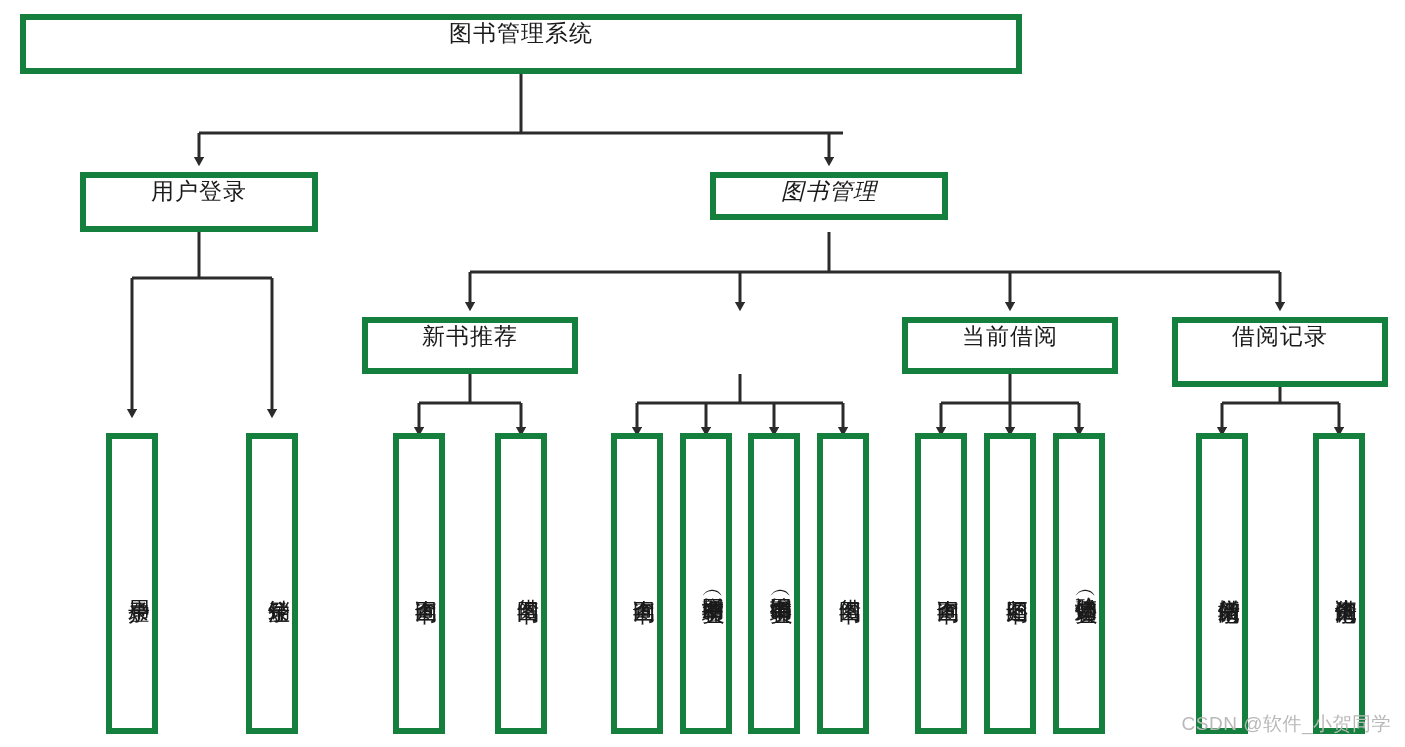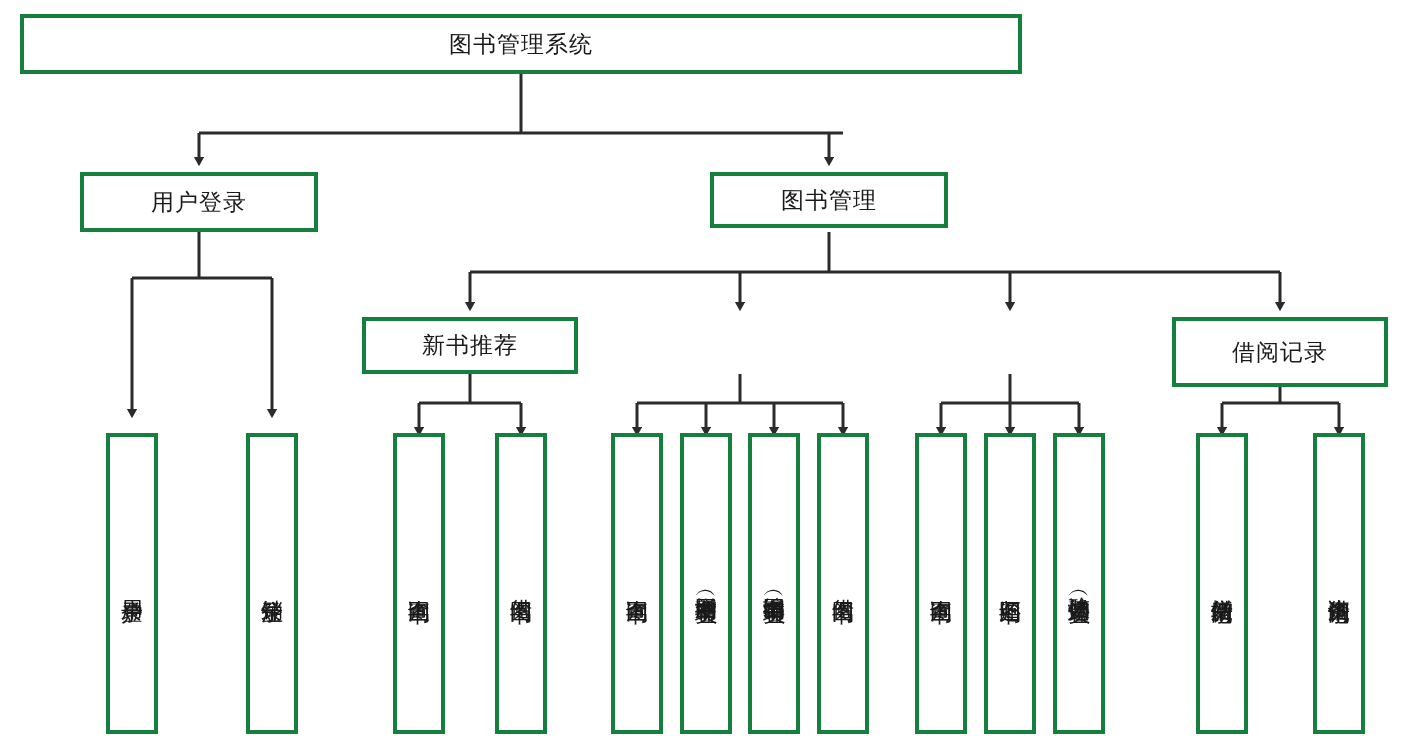--- a/index.html
+++ b/index.html
@@ -13,24 +13,24 @@
   #canvas {
     position: relative;
     width: 1405px;
     height: 747px;
     background: #ffffff;
     overflow: hidden;
   }
   .node {
     position: absolute;
     box-sizing: border-box;
-    border: 4px solid #15803d;
+    border: 6px solid #15803d;
     background: #ffffff;
     display: flex;
-    align-items: center;
+    align-items: flex-start;
     justify-content: center;
     color: #1a1a1a;
     z-index: 3;
   }
   .node.horiz {
     font-size: 23px;
     letter-spacing: 1px;
     line-height: 1.15;
     white-space: nowrap;
   }
@@ -122,26 +122,29 @@
     </g>
   </svg>
 
   <div class="node horiz" style="left:20px; top:14px; width:1002px; height:60px;">
     <span class="label">图书管理系统</span>
   </div>
 
   <div class="node horiz" style="left:80px; top:172px; width:238px; height:60px;">
     <span class="label">用户登录</span>
   </div>
-  <div class="node horiz" style="left:710px; top:172px; width:238px; height:56px;">
+  <div class="node horiz" style="left:710px; top:172px; width:238px; height:48px;font-style:italic;">
     <span class="label">图书管理</span>
   </div>
 
   <div class="node horiz" style="left:362px; top:317px; width:216px; height:57px;">
     <span class="label">新书推荐</span>
+  </div>
+  <div class="node horiz" style="left:902px; top:317px; width:216px; height:57px;">
+    <span class="label">当前借阅</span>
   </div>
   <div class="node horiz" style="left:1172px; top:317px; width:216px; height:70px;">
     <span class="label">借阅记录</span>
   </div>
 
   <div class="node vert" style="left:106px; top:433px; width:52px; height:301px;">
     <span class="label">用户登录</span>
   </div>
   <div class="node vert" style="left:246px; top:433px; width:52px; height:301px;">
     <span class="label">注销登录</span>
@@ -177,14 +180,15 @@
     <span class="label">确认归还（管理员）</span>
   </div>
 
   <div class="node vert" style="left:1196px; top:433px; width:52px; height:301px;">
     <span class="label">新增借阅记录</span>
   </div>
   <div class="node vert" style="left:1313px; top:433px; width:52px; height:301px;">
     <span class="label">查询借阅记录</span>
   </div>
 
+  <div class="watermark">CSDN @软件_小贺同学</div>
 
 </div>
 
 </body></html>

